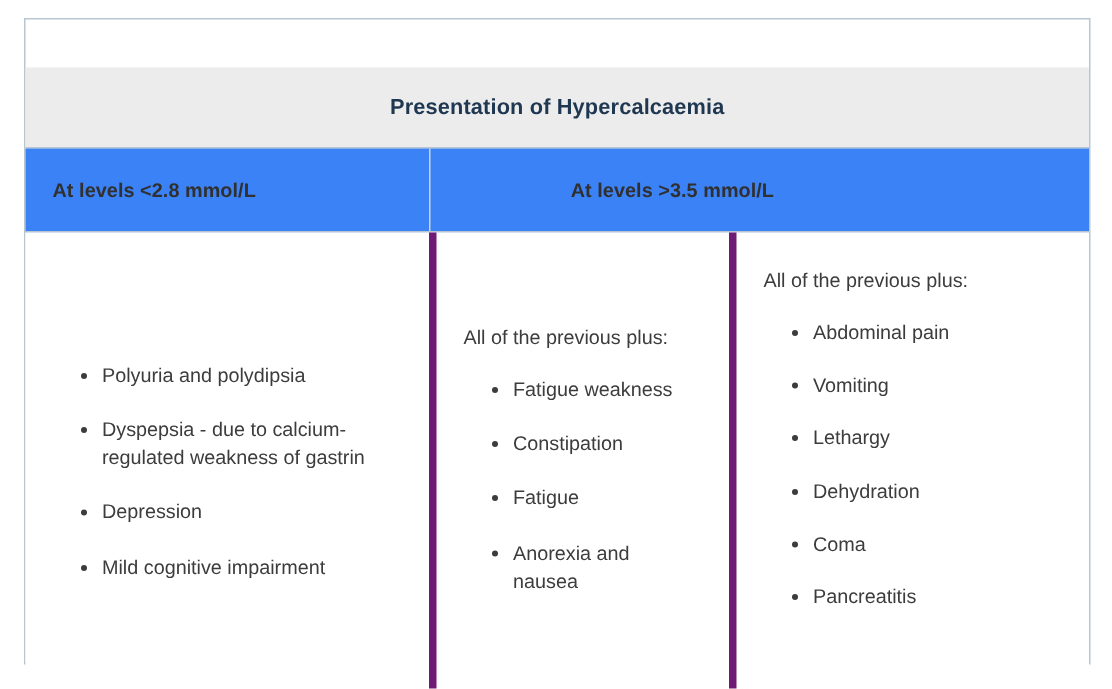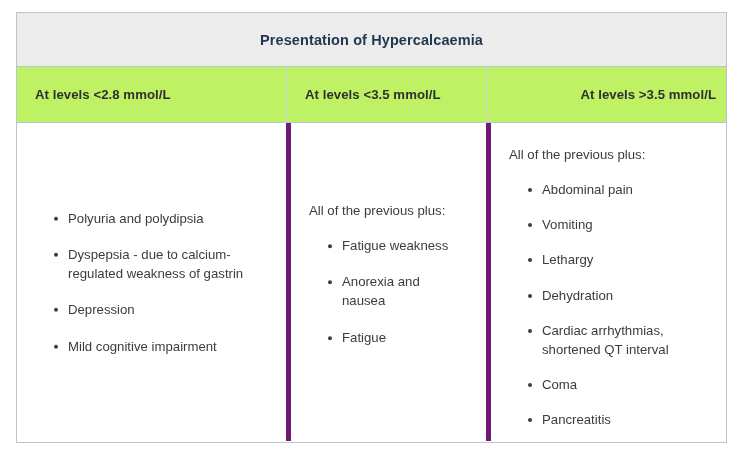--- a/index.html
+++ b/index.html
@@ -35,36 +35,37 @@
 
   
   .title-row {
     height: 54px;
     box-sizing: border-box;
     background: #ececec;
     border-bottom: 1px solid #b9c5cf;
     display: flex;
     align-items: center;
     justify-content: center;
+    margin-top: 32px;
   }
   .title-text {
     font-size: 14.5px;
     font-weight: bold;
     color: #1f3750;
     letter-spacing: 0.1px;
     text-align: center;
   }
 
   
   .head-row {
     display: flex;
     height: 56px;
     box-sizing: border-box;
     border-bottom: 1px solid #b9c5cf;
-    background: #bef264;
+    background: #3b82f6;
   }
   .head-cell {
     box-sizing: border-box;
     display: flex;
     align-items: center;
     padding-left: 18px;
     padding-right: 10px;
   }
   .head-cell + .head-cell {
     border-left: 1px solid #ccd4db;
@@ -152,23 +153,20 @@
 <div class="page">
   <div class="table-wrap">
 
     <div class="title-row">
       <div class="title-text">Presentation of Hypercalcaemia</div>
     </div>
 
     <div class="head-row">
       <div class="head-cell col-1">
         <span class="head-label">At levels &lt;2.8 mmol/L</span>
-      </div>
-      <div class="head-cell col-2">
-        <span class="head-label">At levels &lt;3.5 mmol/L</span>
       </div>
       <div class="head-cell col-3">
         <span class="head-label">At levels &gt;3.5 mmol/L</span>
       </div>
     </div>
 
     <div class="body-row">
 
       <div class="body-cell col-1">
         <div class="cell-inner-mid">
@@ -179,35 +177,35 @@
             <li>Mild cognitive impairment</li>
           </ul>
         </div>
       </div>
 
       <div class="body-cell col-2">
         <div class="cell-inner-mid">
           <p class="lead-text">All of the previous plus:</p>
           <ul class="items">
             <li>Fatigue weakness</li>
+            <li>Constipation</li>
+            <li>Fatigue</li>
             <li>Anorexia and nausea</li>
-            <li>Fatigue</li>
           </ul>
         </div>
       </div>
 
       <div class="body-cell col-3">
         <div class="cell-inner-top">
           <p class="lead-text tight">All of the previous plus:</p>
           <ul class="items gap-sm">
             <li>Abdominal pain</li>
             <li>Vomiting</li>
             <li>Lethargy</li>
             <li>Dehydration</li>
-            <li>Cardiac arrhythmias, shortened QT interval</li>
             <li>Coma</li>
             <li>Pancreatitis</li>
           </ul>
         </div>
       </div>
 
     </div>
   </div>
 </div>
 

